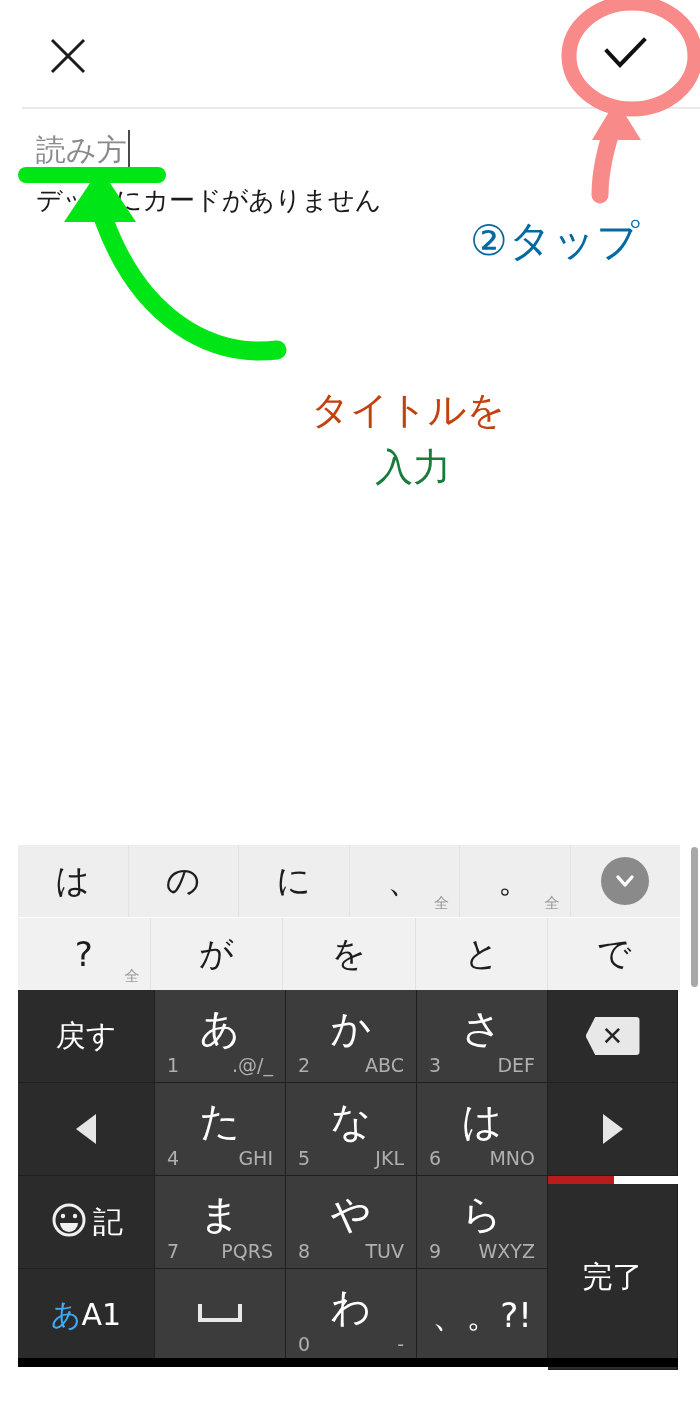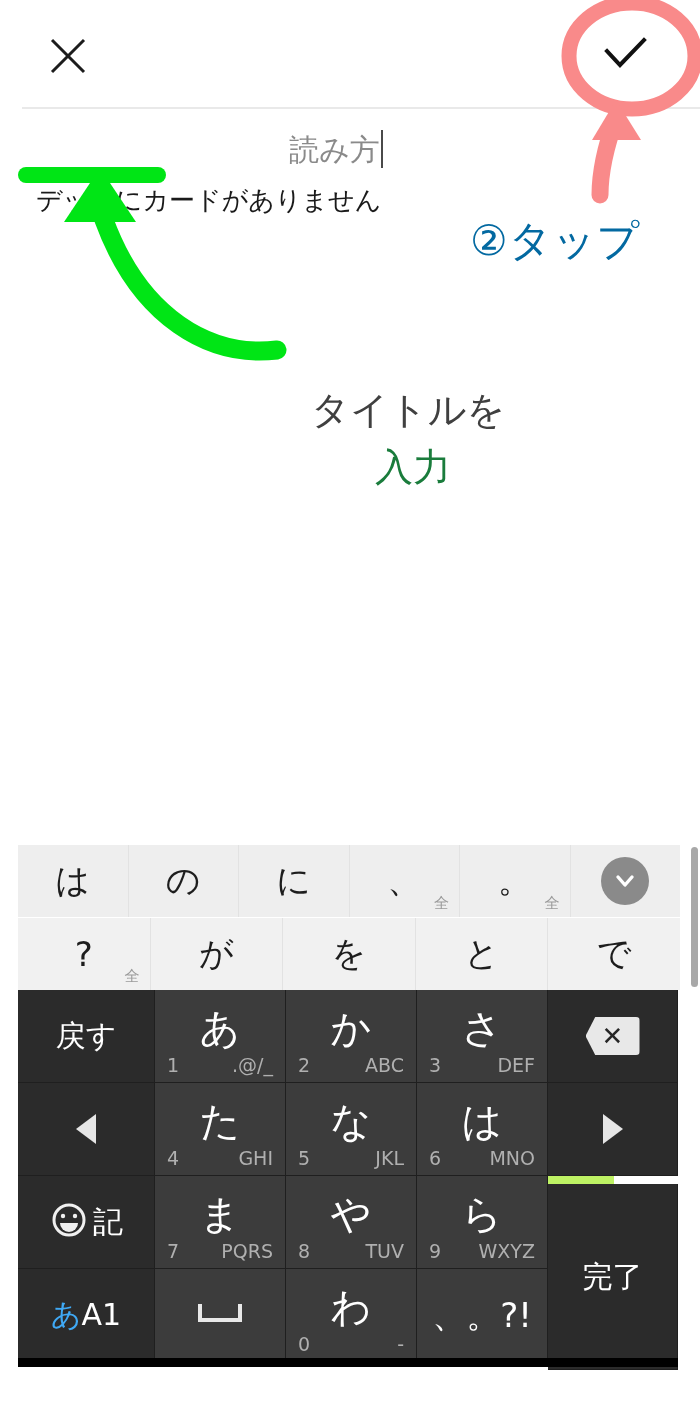--- a/index.html
+++ b/index.html
@@ -56,21 +56,20 @@
     left: 594px; top: 28px;
     width: 62px; height: 56px;
     display: flex; align-items: center; justify-content: center;
   }
 
   
   .field-wrap {
     position: absolute;
     left: 36px; top: 129px;
     width: 600px;
-    text-align: center;
   }
   .field-value {
     font-size: 30px;
     line-height: 42px;
     color: #8a8a8a;
     display: inline-block;
     white-space: nowrap;
   }
   .caret {
     display: inline-block;
@@ -108,21 +107,21 @@
     letter-spacing: 1px;
   }
   .anno-g1 {
     left: 293px; top: 328px;
     font-size: 38px;
     color: #1a7c3c;
   }
   .anno-g2 {
     left: 311px; top: 385px;
     font-size: 38px;
-    color: #404040;
+    color: #c2410c;
   }
   .anno-g3 {
     left: 375px; top: 442px;
     font-size: 38px;
     color: #1a7c3c;
   }
 
   
   .kb {
     position: absolute;
@@ -188,21 +187,21 @@
     height: 140px;
     background: #a8a8a8;
     border-radius: 4px;
   }
 
   .keys {
     position: absolute;
     left: 18px; top: 145px;
     width: 596px;
     height: 370px;
-    background: #bef264;
+    background: #b91c1c;
   }
   .kb-bottom-strip {
     position: absolute;
     left: 18px; top: 513px;
     width: 660px;
     height: 9px;
     background: #000000;
   }
   .key {
     position: absolute;

